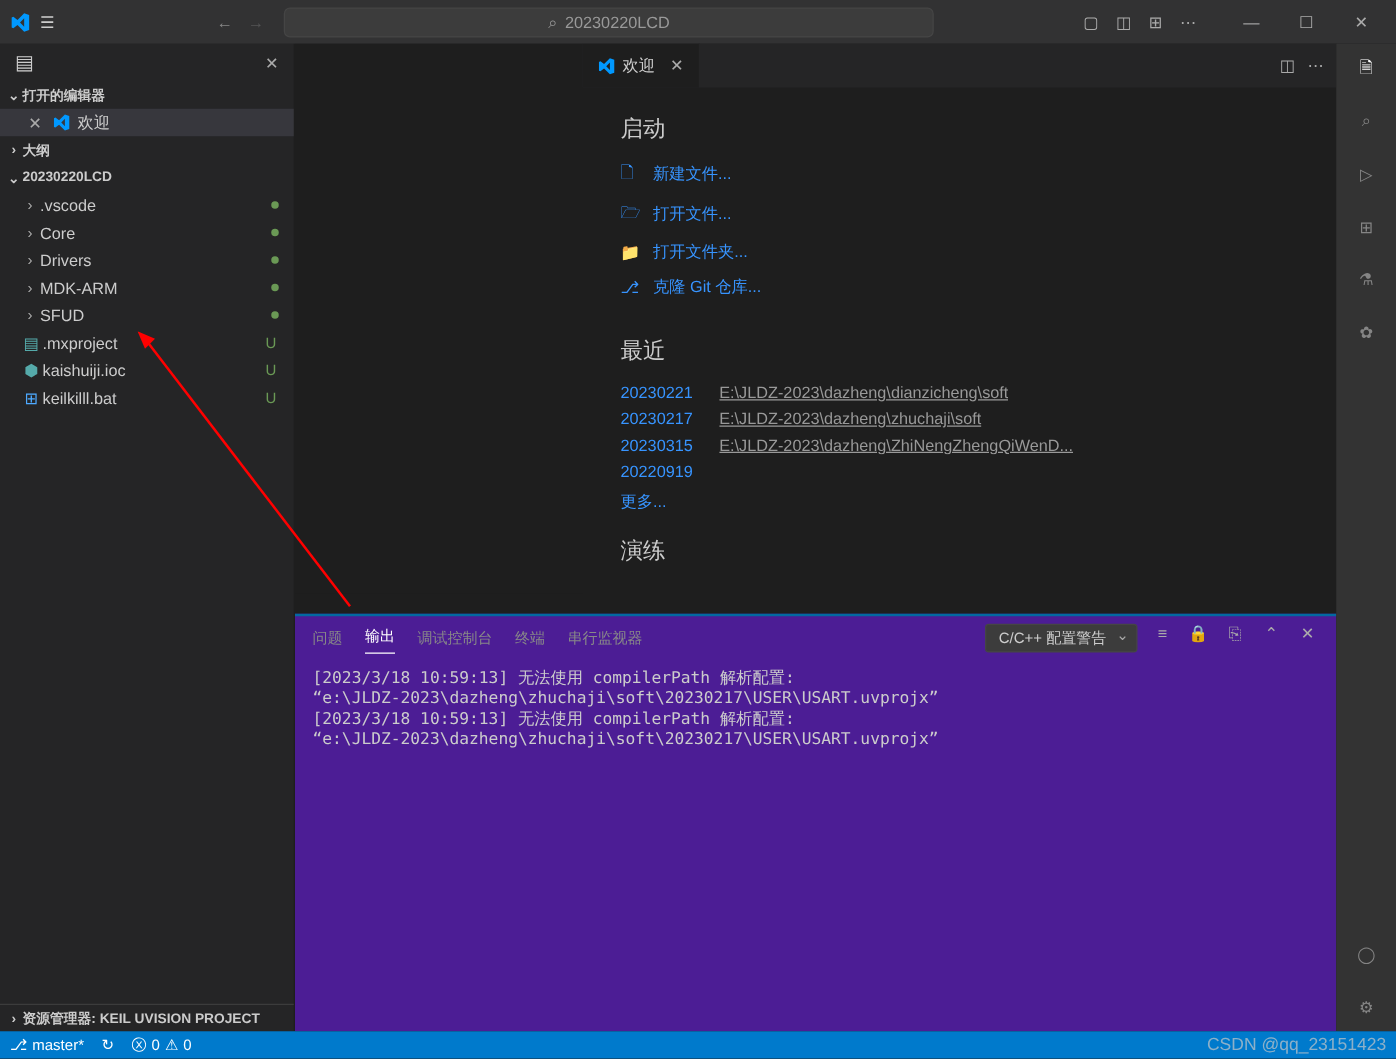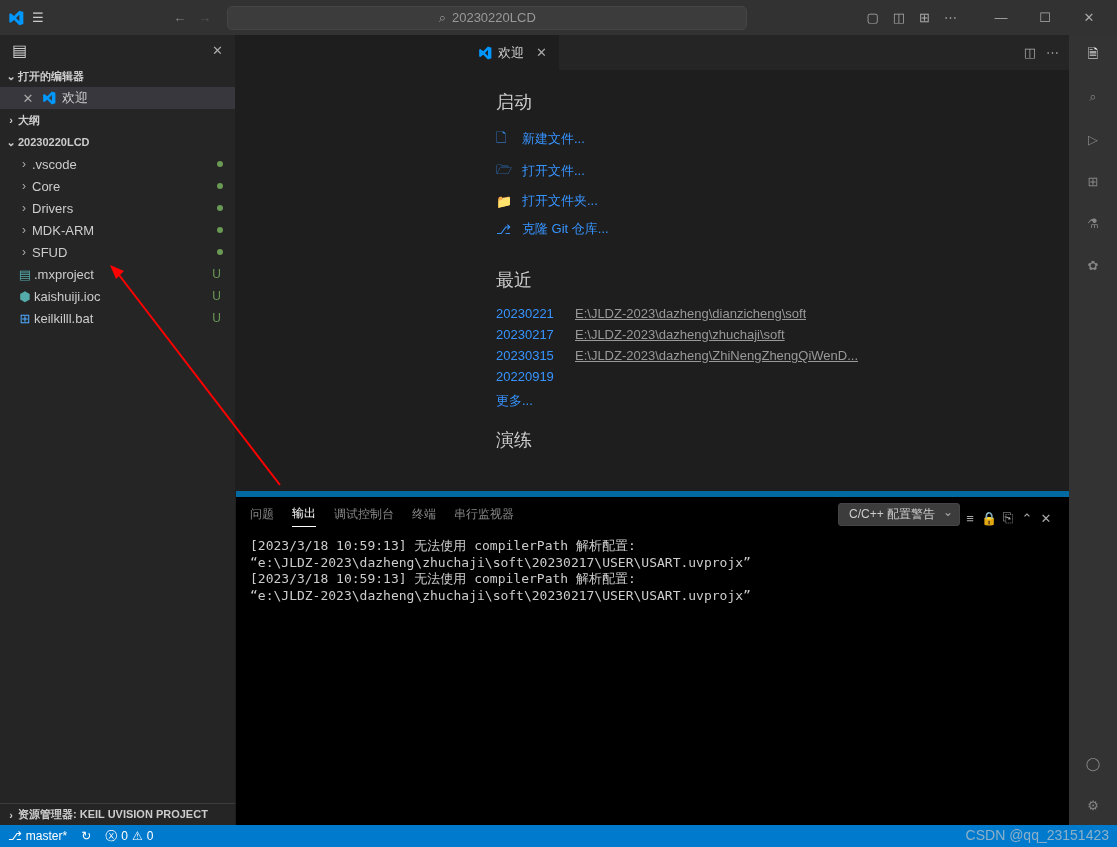--- a/index.html
+++ b/index.html
@@ -138,38 +138,38 @@
 .recent-list { display: flex; flex-direction: column; gap: 6px; margin-bottom: 8px; }
 .recent-row { display: flex; gap: 9px; }
 .recent-row .name { color: #3794ff; cursor: pointer; width: 70px; }
 .recent-row .path { color: #999; white-space: nowrap; overflow: hidden; text-overflow: ellipsis; text-decoration: underline; }
 .more-link { color: #3794ff; cursor: pointer; margin-top: 6px; }
 .welcome h2.section { margin-top: 18px; }
 .panel {
   height: 334px;
   display: flex;
   flex-direction: column;
-  border-top: 6px solid #0369a1;
-  background: #000000;
+  border-top: 2px solid #0369a1;
+  background: #4c1d95;
   margin-top: 16px;
 }
 .panel-tabs {
   height: 34px;
   display: flex;
   align-items: center;
   padding: 0 14px;
   gap: 18px;
 }
 .panel-tab { color: #888; cursor: pointer; font-size: 12px; padding: 4px 0; }
 .panel-tab.active { color: #fff; border-bottom: 1px solid #fff; }
 .panel-right {
   margin-left: auto;
   display: flex;
-  align-items: flex-end;
-  gap: 1px;
+  align-items: flex-start;
+  gap: 11px;
 }
 .panel-select {
   background: #3c3c3c;
   border: 1px solid #454545;
   padding: 2px 24px 2px 10px;
   font-size: 12px;
   color: #ccc;
   position: relative;
   border-radius: 3px;
 }

